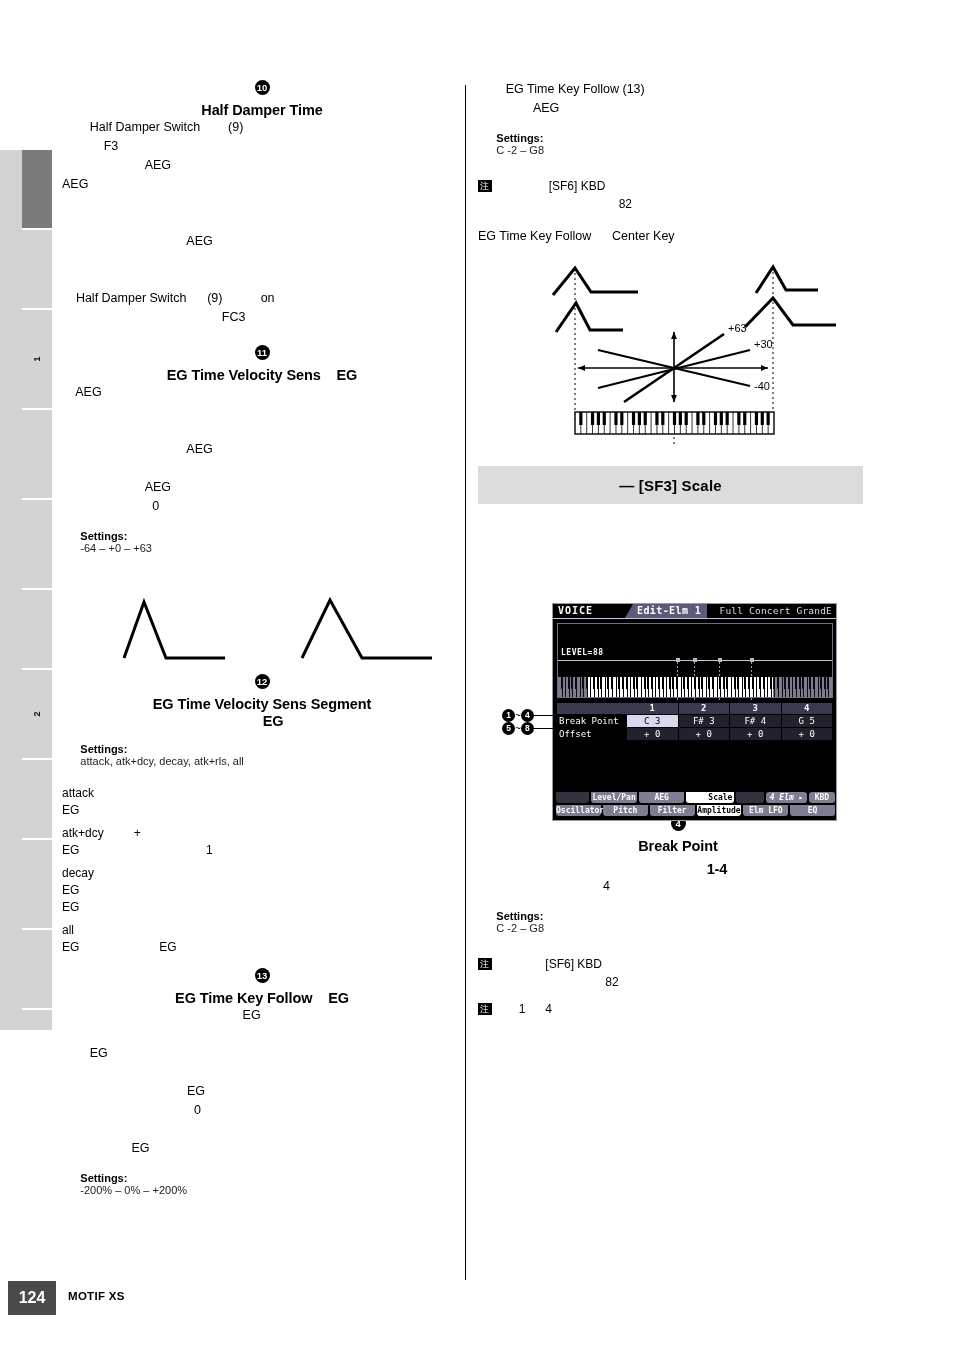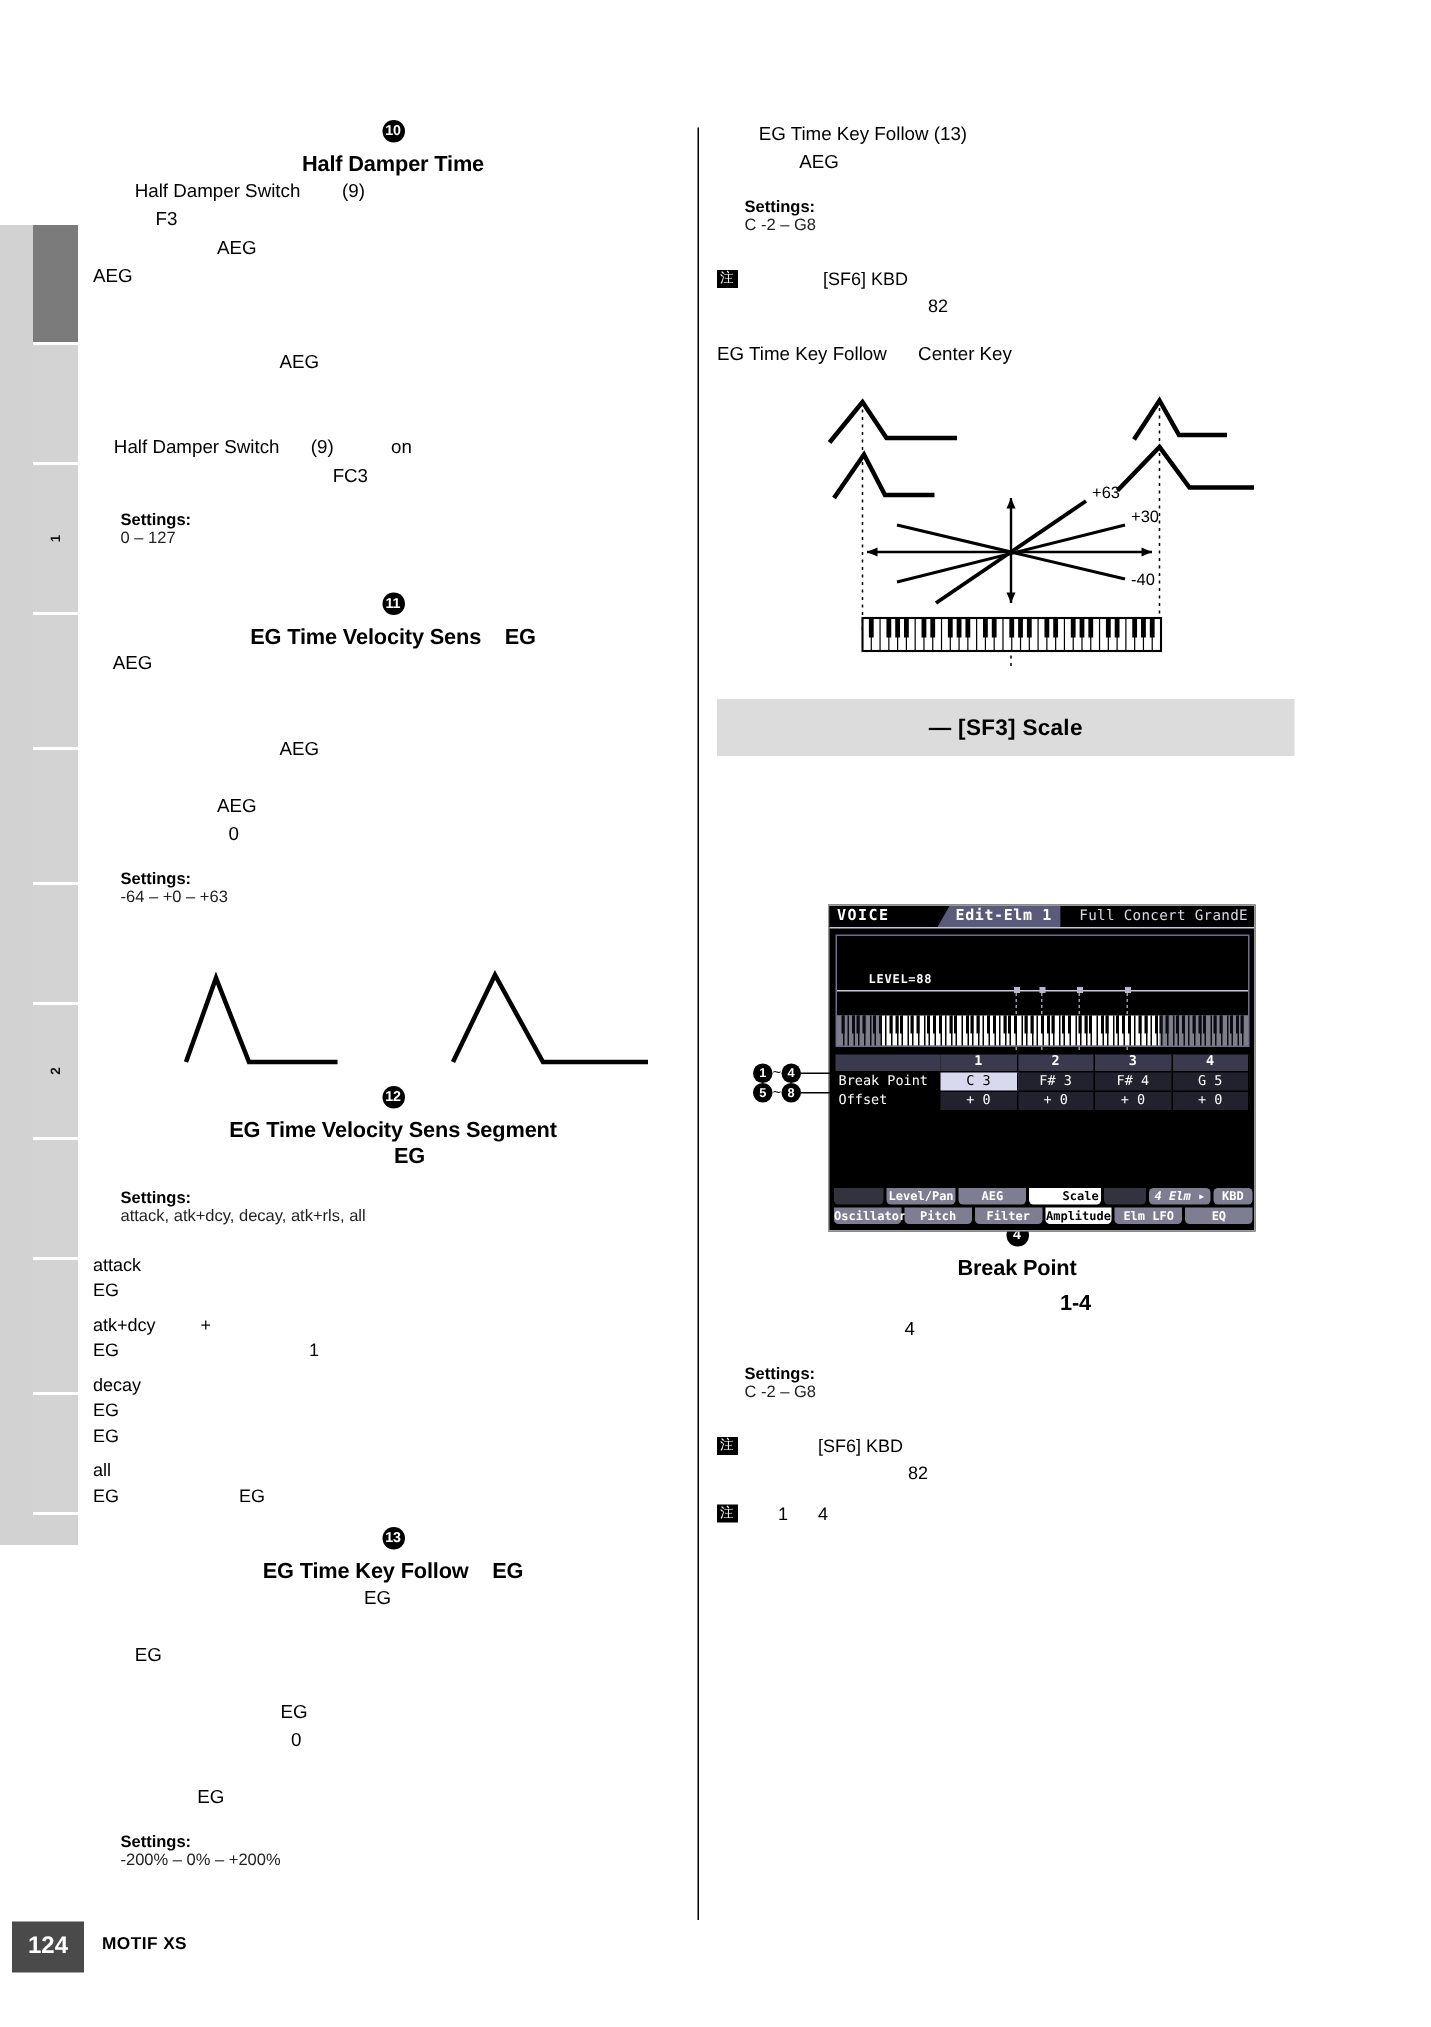--- a/index.html
+++ b/index.html
@@ -103,21 +103,21 @@
   .lcd-voicename {
     position:absolute; right:4px; top:1px; color:#d8d8e8;
     font-family:"DejaVu Sans Mono", monospace; font-size:9.5px;
     letter-spacing:0.2px;
   }
   #lcd-graph {
     position:absolute; left:4px; top:19px; width:276px; height:75px;
     border:1px solid #6e6e8a; background:#000;
   }
   .lcd-level {
-    position:absolute; left:21px; top:24px;
+    position:absolute; left:3px; top:24px;
     color:#ffffff; font-family:"DejaVu Sans Mono", monospace;
     font-size:8px; font-weight:bold; letter-spacing:0.5px;
   }
   .lcd-hline {
     position:absolute; left:0; right:0; top:36px; height:1px; background:#c9c9d8;
   }
   .bp-dot {
     position:absolute; width:4px; height:4px; background:#b9b9cc; top:34px;
   }
   .bp-dash {
@@ -218,24 +218,20 @@
             F3
                         AEG
 AEG
 
 
                                     AEG
 
 
     Half Damper Switch      (9)           on
                                               FC3</div>
-    <div class="settings">
-      <span>Settings:</span>
-      <span class="val">0 – 127</span>
-    </div>
   </div>
 
   <div style="margin-top:18px">
     <div class="h-item">
       <span class="bullet">11</span>
       <span class="htext">EG Time Velocity Sens    EG</span>
     </div>
     <div class="tx" id="l11body">    AEG
 
 

